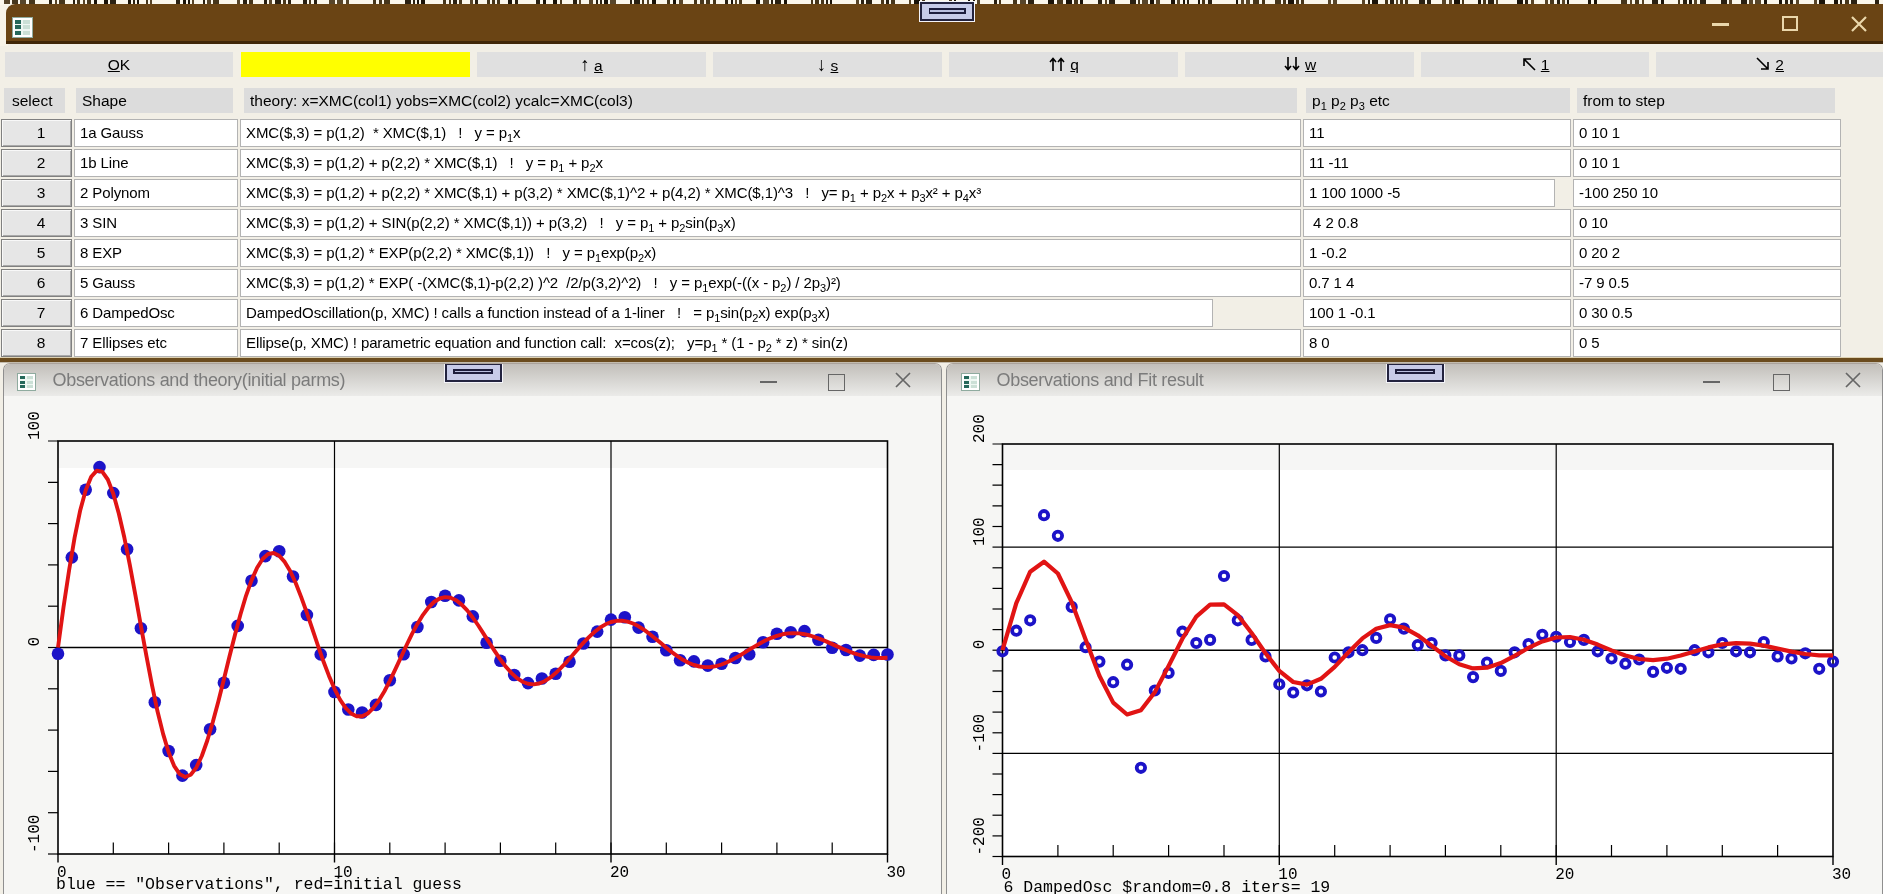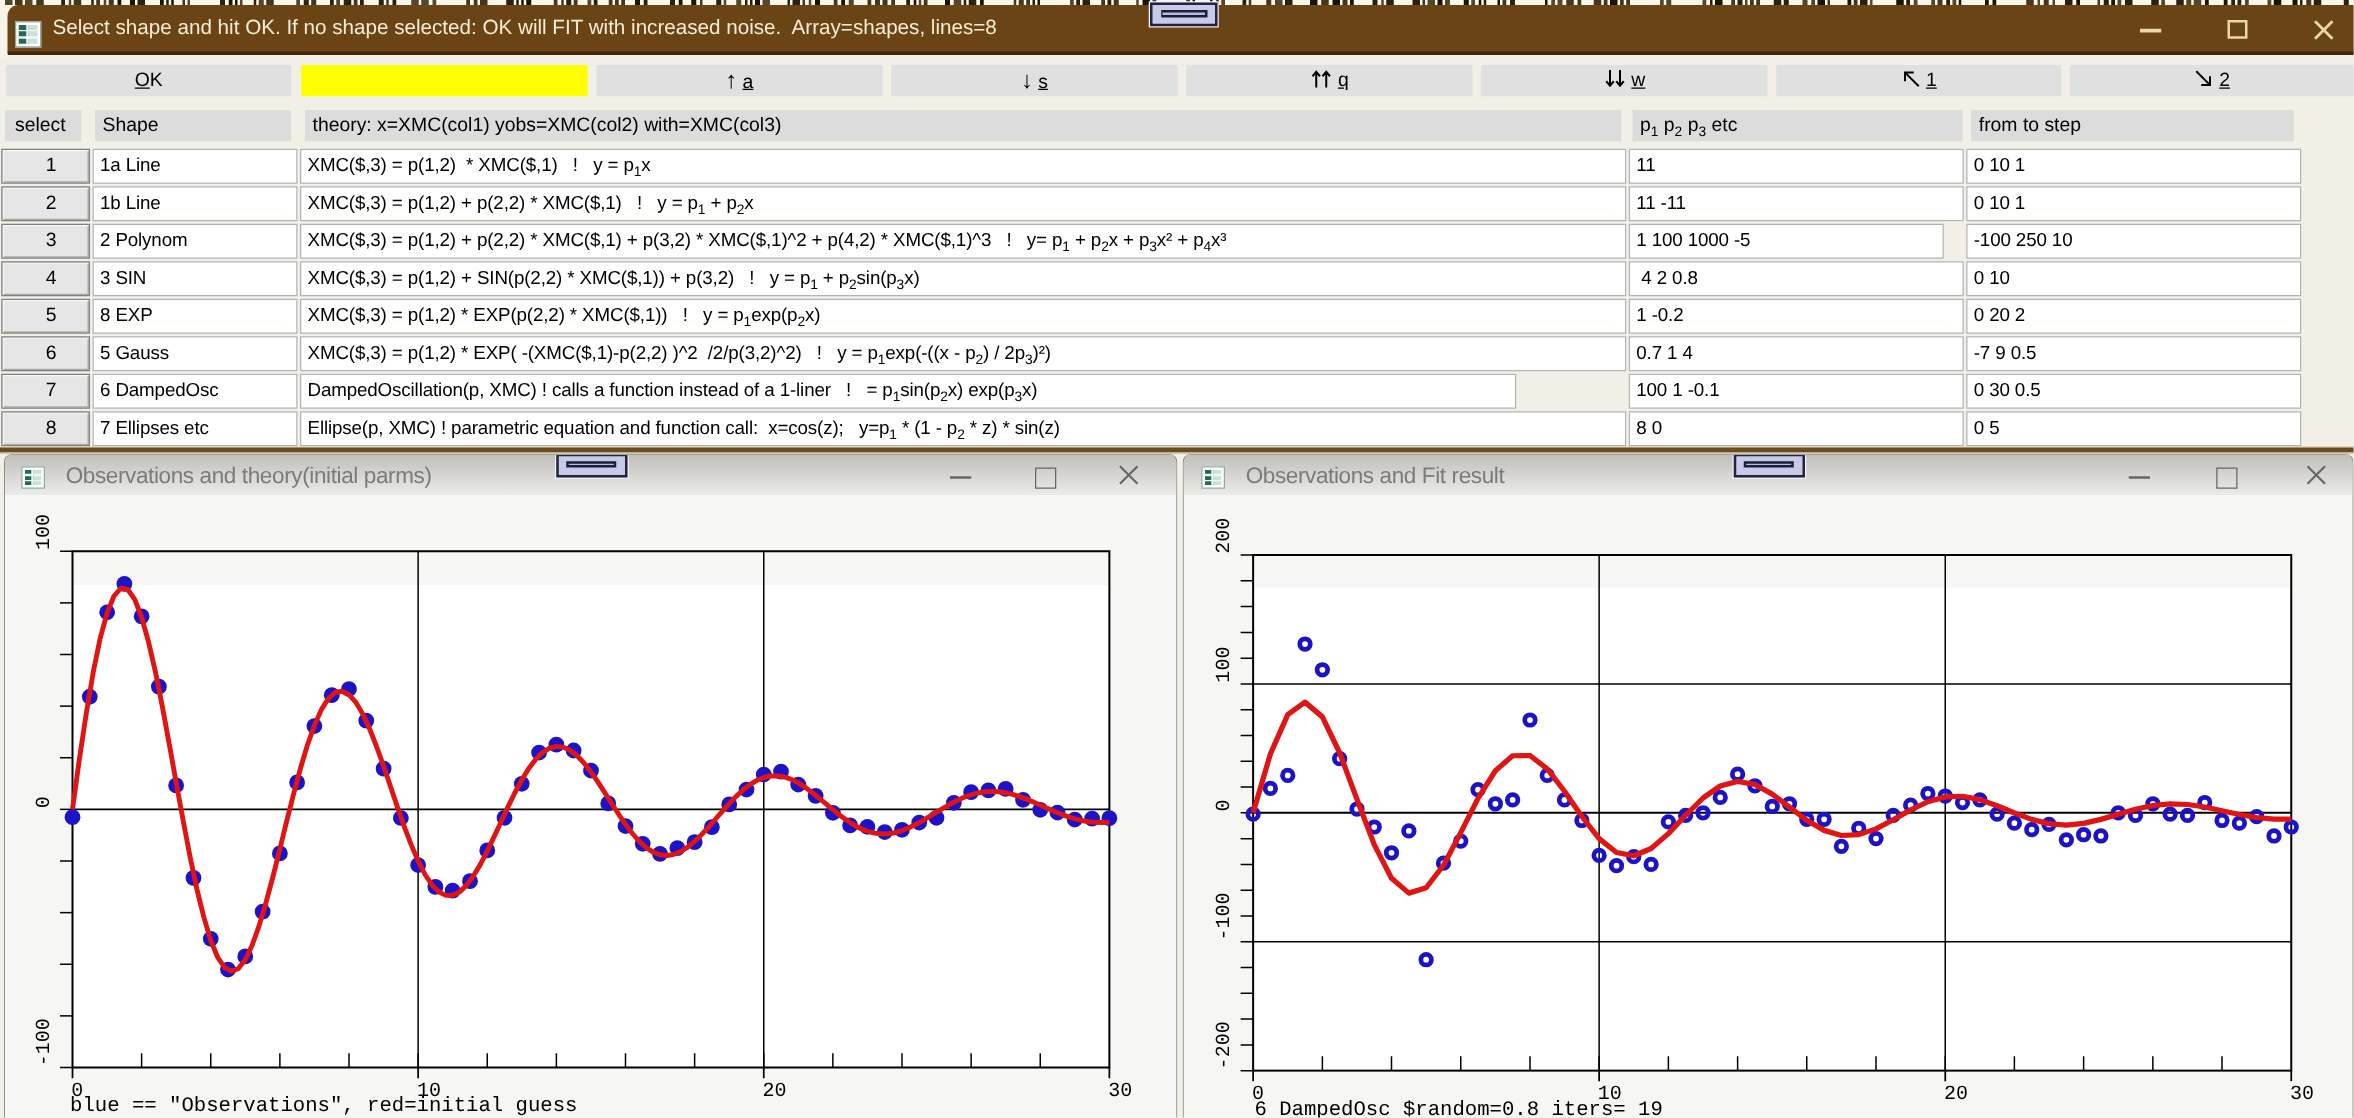--- a/index.html
+++ b/index.html
@@ -220,21 +220,20 @@
     <div style="position:absolute;left:1875px;top:0;width:4px;height:4px;background:#2a2113;"></div>
   </div>
 <div style="position:absolute;left:0;top:5px;width:8px;height:41px;background:#f7f3e8;"></div>
 <div style="position:absolute;left:6px;top:4px;width:1877px;height:40px;background:#6a4414;border-radius:9px 0 0 0;border-bottom:3px solid #402708;">
   <div style="position:absolute;left:6px;top:13px;width:21px;height:21px;background:#fff;border:1px solid #8fab9f;box-sizing:border-box;">
 <div style="position:absolute;left:2px;top:2px;right:2px;bottom:2px;background:linear-gradient(90deg,#25685a 0 55%,#cbe0d6 55% 100%);"></div>
 <div style="position:absolute;left:2px;top:31%;right:2px;height:1.6px;background:#eef7f2;"></div>
 <div style="position:absolute;left:2px;top:60%;right:2px;height:1.6px;background:#eef7f2;"></div>
 <div style="position:absolute;left:44%;top:2px;width:1.6px;bottom:2px;background:#eef7f2;"></div>
 </div>
-  <div style="position:absolute;left:36px;top:9px;font-size:16.5px;color:#f7edd6;">Select shape and hit OK. If no shape selected: OK will FIT with increased noise.&nbsp; Array=shapes, lines=8</div>
   <div style="position:absolute;left:1706px;top:19px;width:17px;height:2.5px;background:#ead7ab;"></div>
   <div style="position:absolute;left:1776px;top:12px;width:16px;height:15px;border:2.5px solid #ead7ab;"></div>
   <svg style="position:absolute;left:1843px;top:10px;" width="20" height="20" viewBox="0 0 20 20">
       <path d="M3 3 L17 17 M17 3 L3 17" stroke="#ead7ab" stroke-width="2.2"></path>
     </svg>
 </div>
 <div style="position:absolute;left:920px;top:2px;width:54px;height:19px;background:#c7cbe8;border:2px solid #23233f;box-shadow:0 0 0 1px #f4f4fa;box-sizing:border-box;">
 <div style="position:absolute;left:13%;right:13%;top:4px;height:5.5px;background:#1d1d3c;"></div>
 <div style="position:absolute;left:16%;right:16%;top:6.1px;height:1.5px;background:#b9bede;"></div>
 </div>
@@ -259,25 +258,25 @@
         <path d="M14 14 L3.5 3.5 M3 10 V3 H10"></path>
       </g>
     </svg> <span style="text-decoration:underline">1</span></div>
 <div class="btn" style="left:1656px;width:227px;"><svg width="16" height="16" viewBox="0 0 16 16" style="vertical-align:-2px">
       <g stroke="#000" stroke-width="1.6" fill="none">
         <path d="M2 2 L12.5 12.5 M13 6 V13 H6"></path>
       </g>
     </svg> <span style="text-decoration:underline">2</span></div>
 <div class="hdr" style="left:4px;width:61px;padding-left:8px;">select</div>
 <div class="hdr" style="left:76px;width:157px;">Shape</div>
-<div class="hdr" style="left:244px;width:1053px;">theory: x=XMC(col1) yobs=XMC(col2) with=XMC(col3)</div>
+<div class="hdr" style="left:244px;width:1053px;">theory: x=XMC(col1) yobs=XMC(col2) ycalc=XMC(col3)</div>
 <div class="hdr" style="left:1306px;width:264px;">p<sub style="font-size:11px">1</sub> p<sub style="font-size:11px">2</sub> p<sub style="font-size:11px">3</sub> etc</div>
 <div class="hdr" style="left:1577px;width:258px;">from to step</div>
 <div class="numc" style="top:119px;">1</div>
-<div class="cell" style="left:74px;top:119px;width:164px;">1a Line</div>
+<div class="cell" style="left:74px;top:119px;width:164px;">1a Gauss</div>
 <div class="cell" style="left:240px;top:119px;width:1061px;">XMC($,3) = p(1,2)&nbsp; * XMC($,1) &nbsp; ! &nbsp; y = p<sub>1</sub>x</div>
 <div class="cell" style="left:1303px;top:119px;width:268px;">11</div>
 <div class="cell" style="left:1573px;top:119px;width:268px;">0 10 1</div>
 <div class="numc" style="top:149px;">2</div>
 <div class="cell" style="left:74px;top:149px;width:164px;">1b Line</div>
 <div class="cell" style="left:240px;top:149px;width:1061px;">XMC($,3) = p(1,2) + p(2,2) * XMC($,1) &nbsp; ! &nbsp; y = p<sub>1</sub> + p<sub>2</sub>x</div>
 <div class="cell" style="left:1303px;top:149px;width:268px;">11 -11</div>
 <div class="cell" style="left:1573px;top:149px;width:268px;">0 10 1</div>
 <div class="numc" style="top:179px;">3</div>
 <div class="cell" style="left:74px;top:179px;width:164px;">2 Polynom</div>

